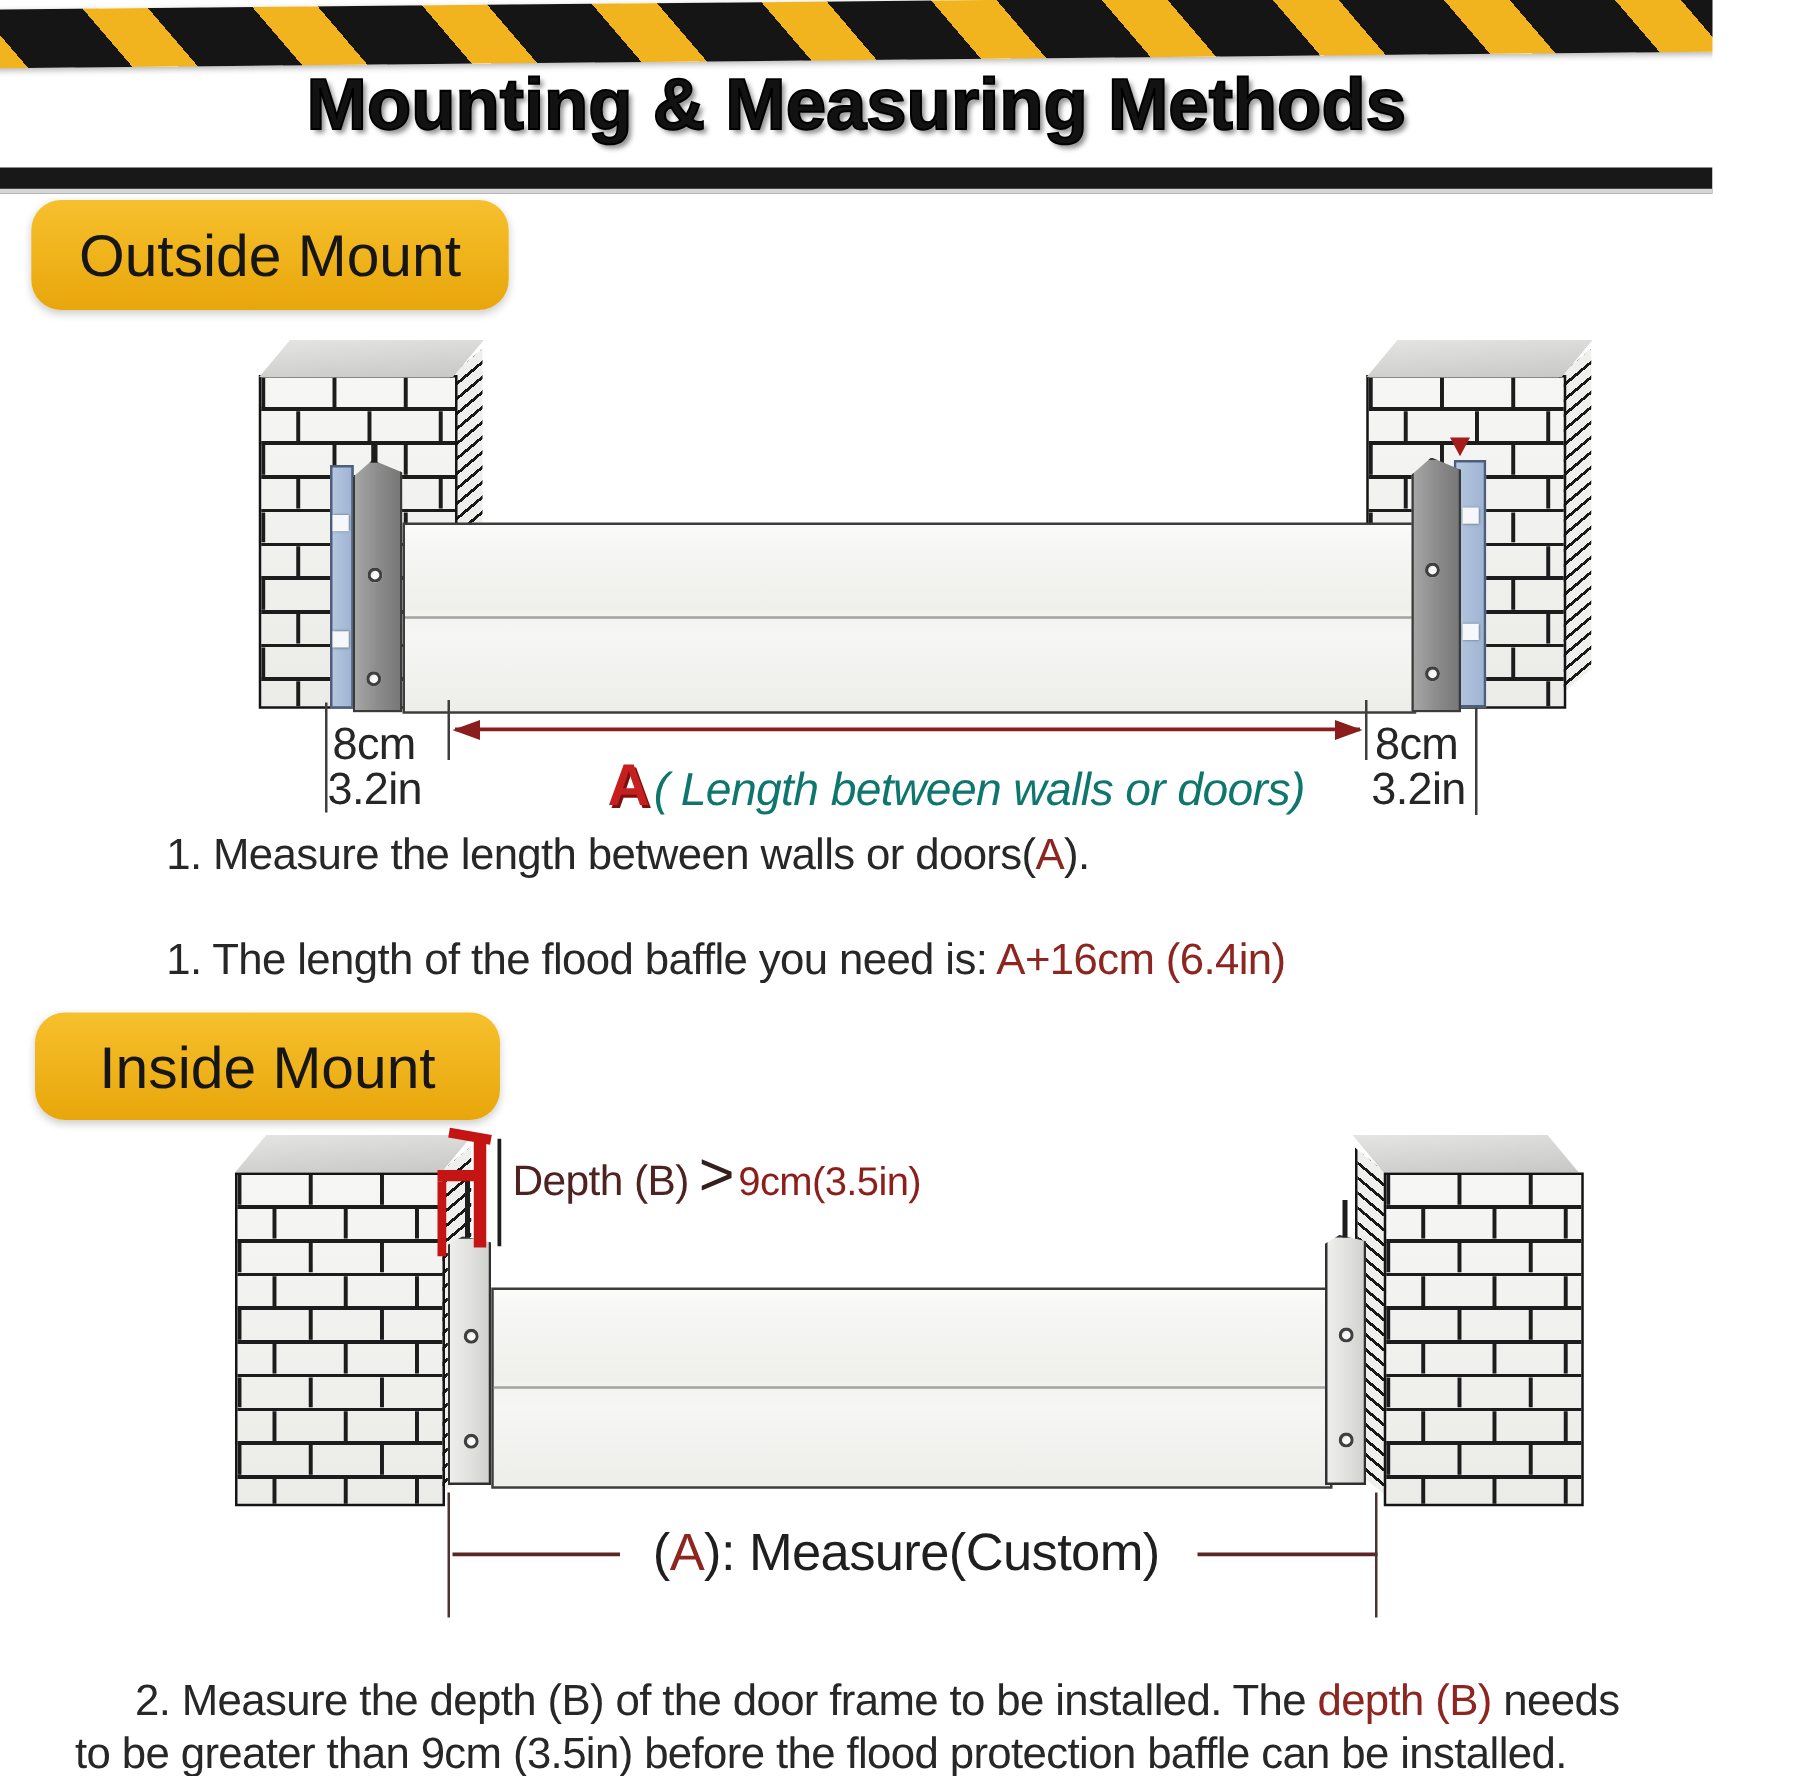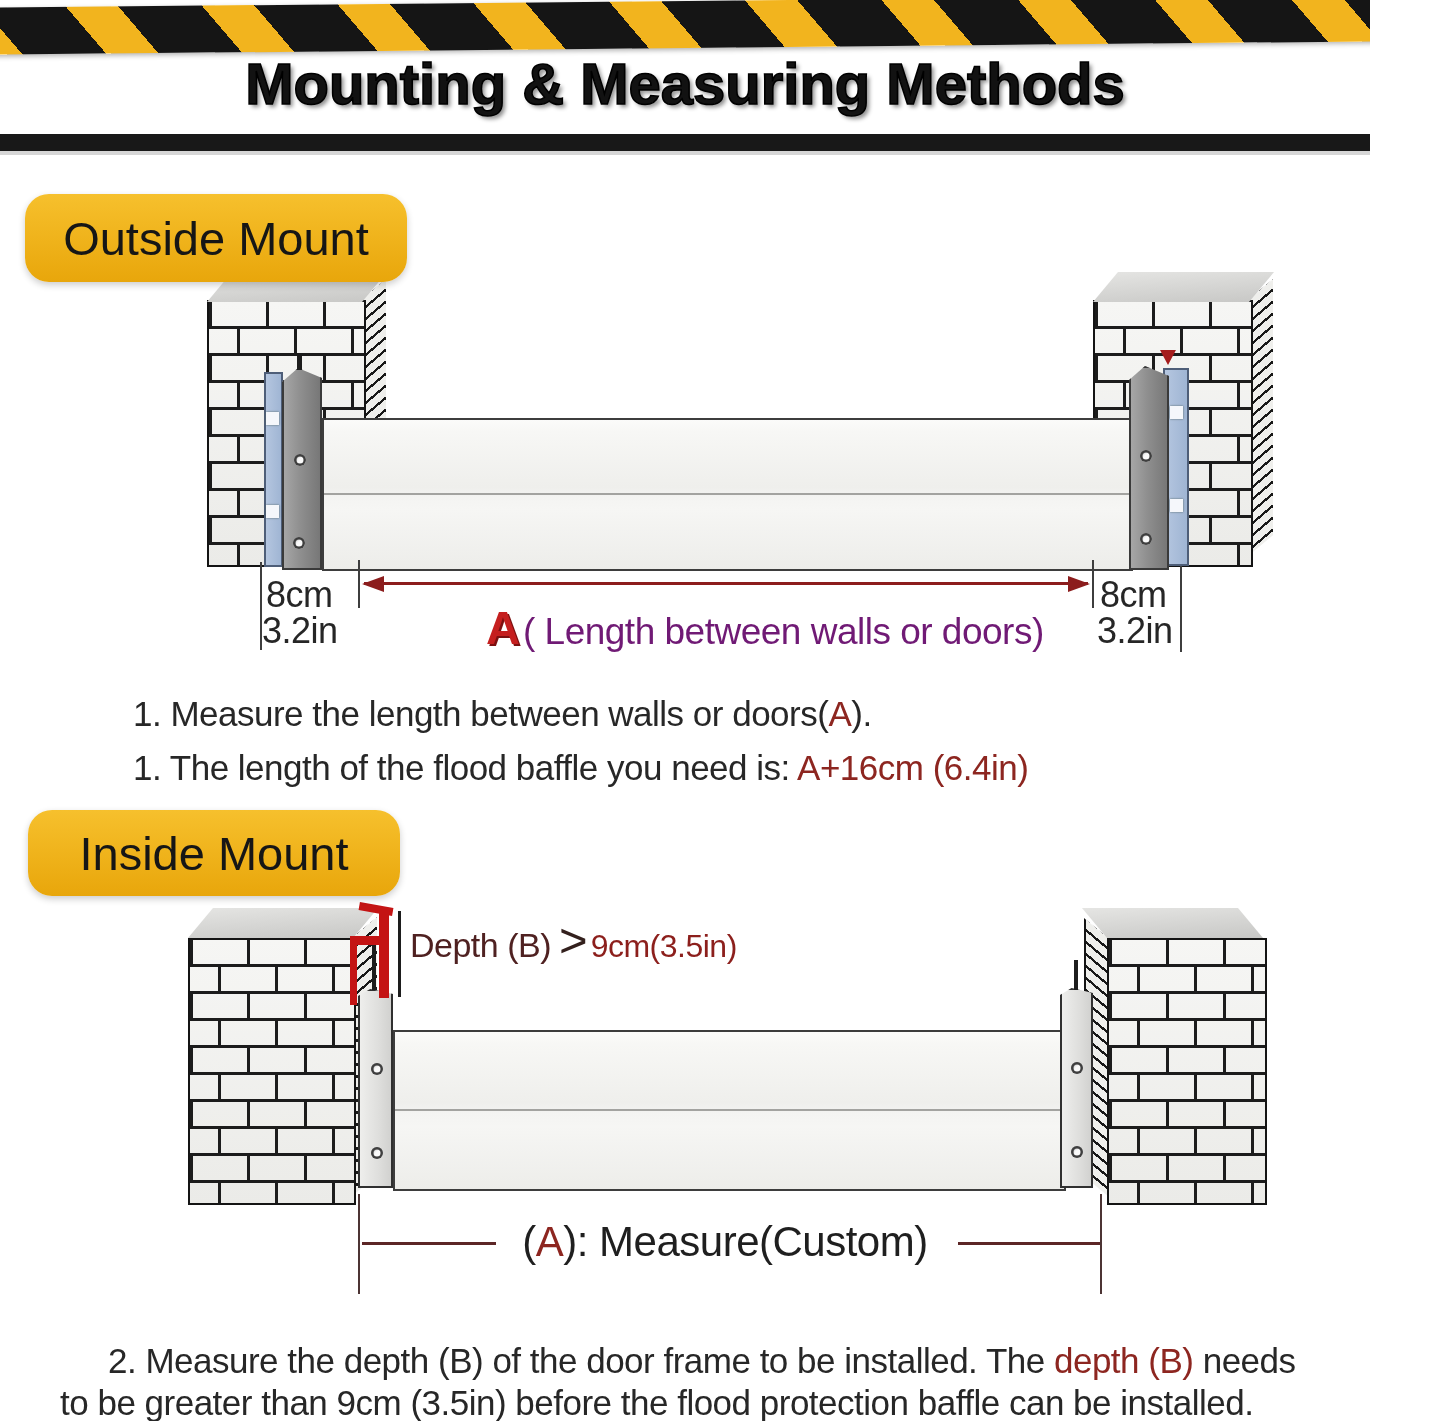--- a/index.html
+++ b/index.html
@@ -67,39 +67,39 @@
   .dimarrow{position:absolute;height:3px;background:#8c1d1d;z-index:6;}
   .dimarrow::before,.dimarrow::after{content:"";position:absolute;top:-6.5px;width:0;height:0;
      border-top:8px solid transparent;border-bottom:8px solid transparent;}
   .dimarrow::before{left:-2px;border-right:22px solid #8c1d1d;}
   .dimarrow::after{right:-2px;border-left:22px solid #8c1d1d;}
   
   .t{position:absolute;color:#262626;white-space:nowrap;z-index:7;}
   .dimnum{font-size:36px;letter-spacing:-0.5px;}
   .spanline{display:flex;align-items:baseline;}
   .redA{font-size:47px;font-weight:700;color:#c51f1f;text-shadow:2px 2px 0 #7c1010;margin-right:3px;}
-  .spanlabel{font-size:37px;color:#701a75;letter-spacing:-0.5px;}
+  .spanlabel{font-size:37px;color:#0f766e;letter-spacing:-0.5px;font-style:italic;}
   .step{font-size:35px;letter-spacing:-0.5px;color:#272727;}
   .em{color:#8d2620;}
   .depthline{display:flex;align-items:baseline;}
   .depth-l{font-size:34px;color:#4f2121;letter-spacing:-0.5px;}
   .depth-gt{font-size:49px;color:#33201d;margin:0 3px 0 8px;}
   .depth-v{font-size:32px;color:#8c1f1c;letter-spacing:-0.5px;}
   .insidespan{font-size:42px;color:#1f1f1f;letter-spacing:-0.5px;}
 </style>
 </head>
 <body>
 
 <div class="page">
 
   <div class="tape"></div>
   <div class="title">Mounting &amp; Measuring Methods</div>
   <div class="hbar"></div>
 
-  <div class="badge" style="left:25px;top:194px;width:382px;height:88px;">Outside Mount</div>
+  <div class="badge" style="left:25px;top:160px;width:382px;height:88px;">Outside Mount</div>
 
   <div>
 
     <div class="sideface sf-r" style="left:360px;top:301px;height:256px;"></div>
     <div class="topface tf-right" style="left:207px;top:272px;width:180px;"></div>
     <div class="brickface" style="left:207px;top:300px;width:155px;height:263px;"></div>
 
     <div class="sideface sf-r" style="left:1247px;top:301px;height:256px;"></div>
     <div class="topface tf-right" style="left:1093px;top:272px;width:181px;"></div>
     <div class="brickface" style="left:1093px;top:300px;width:156px;height:263px;"></div>
@@ -132,21 +132,21 @@
     <div class="t dimnum" style="left:266px;top:574px;">8cm</div>
     <div class="t dimnum" style="left:262px;top:610px;">3.2in</div>
     <div class="t spanline" style="left:486px;top:600px;">
       <span class="redA">A</span>
         <span class="spanlabel">( Length between walls or doors)</span>
     </div>
     <div class="t dimnum" style="left:1100px;top:574px;">8cm</div>
     <div class="t dimnum" style="left:1097px;top:610px;">3.2in</div>
   </div>
 
-  <div class="t step" style="left:133px;top:694px;">
+  <div class="t step" style="left:133px;top:664px;">
     <span>1. Measure the length between walls or doors(</span><span class="em">A</span><span>).</span>
   </div>
   <div class="t step" style="left:133px;top:748px;">
     <span>1. The length of the flood baffle you need is: </span><span class="em">A+16cm (6.4in)</span>
   </div>
 
   <div class="badge" style="left:28px;top:810px;width:372px;height:86px;">Inside Mount</div>
 
   <div>
 

